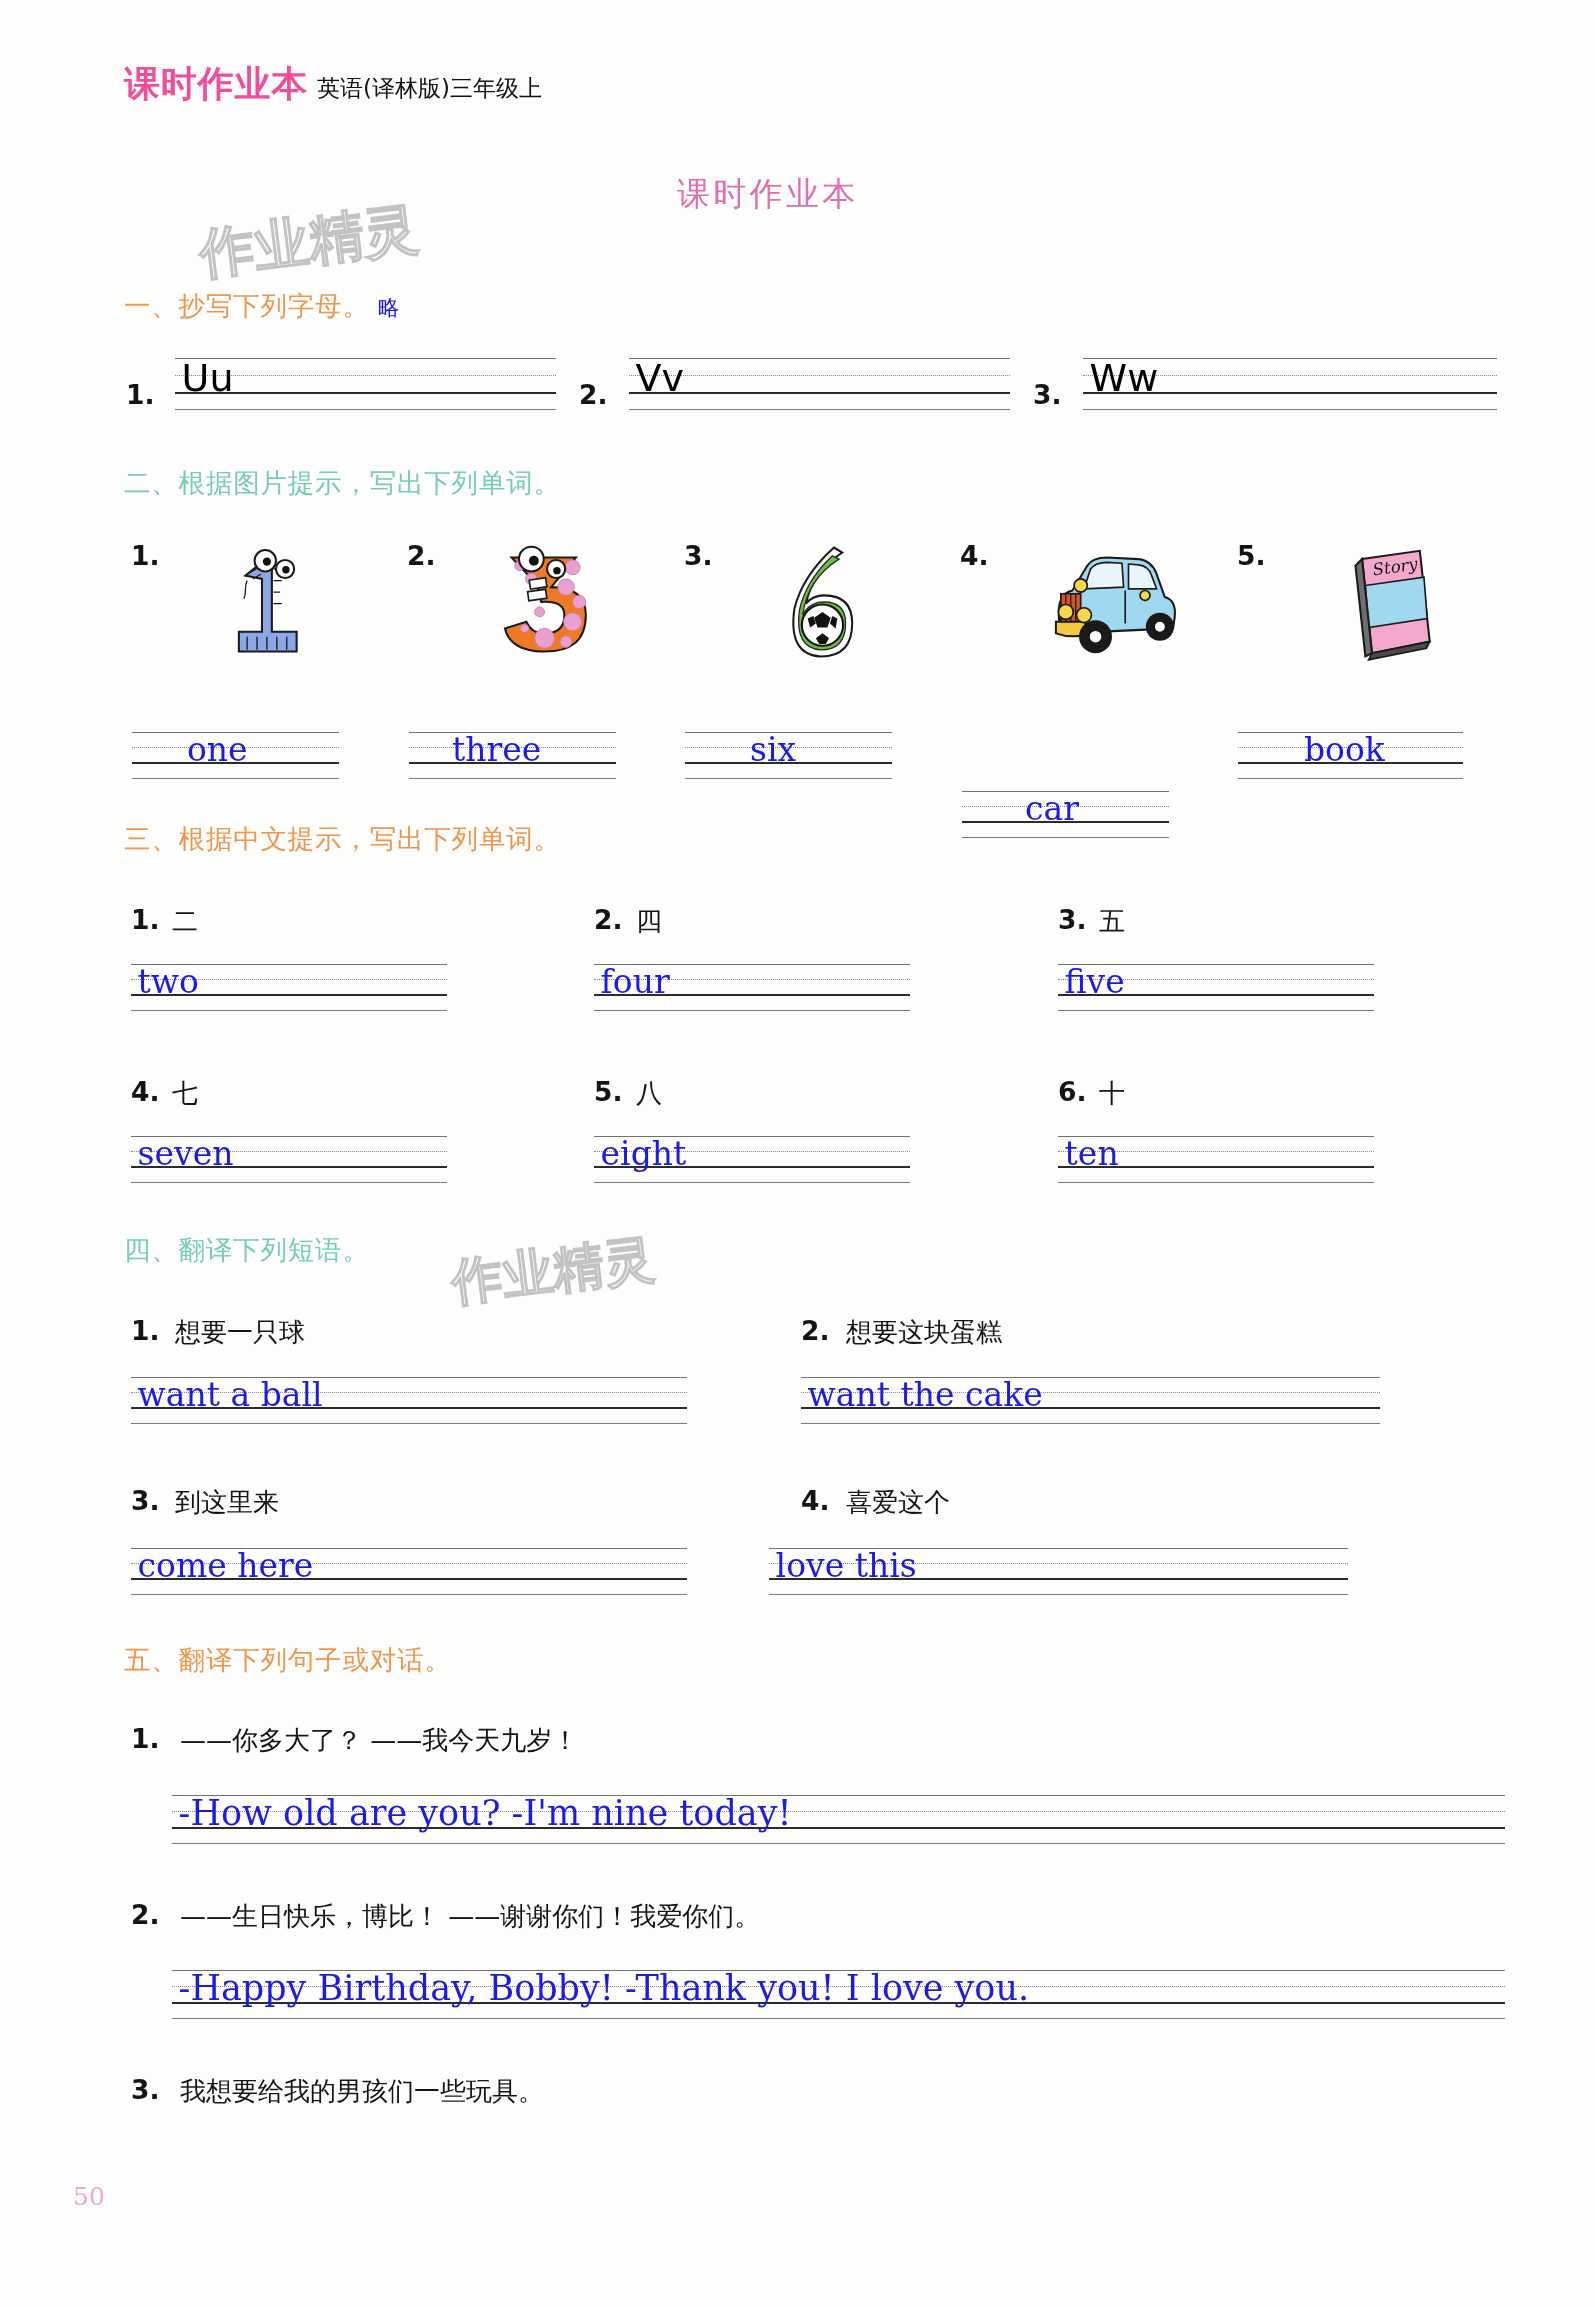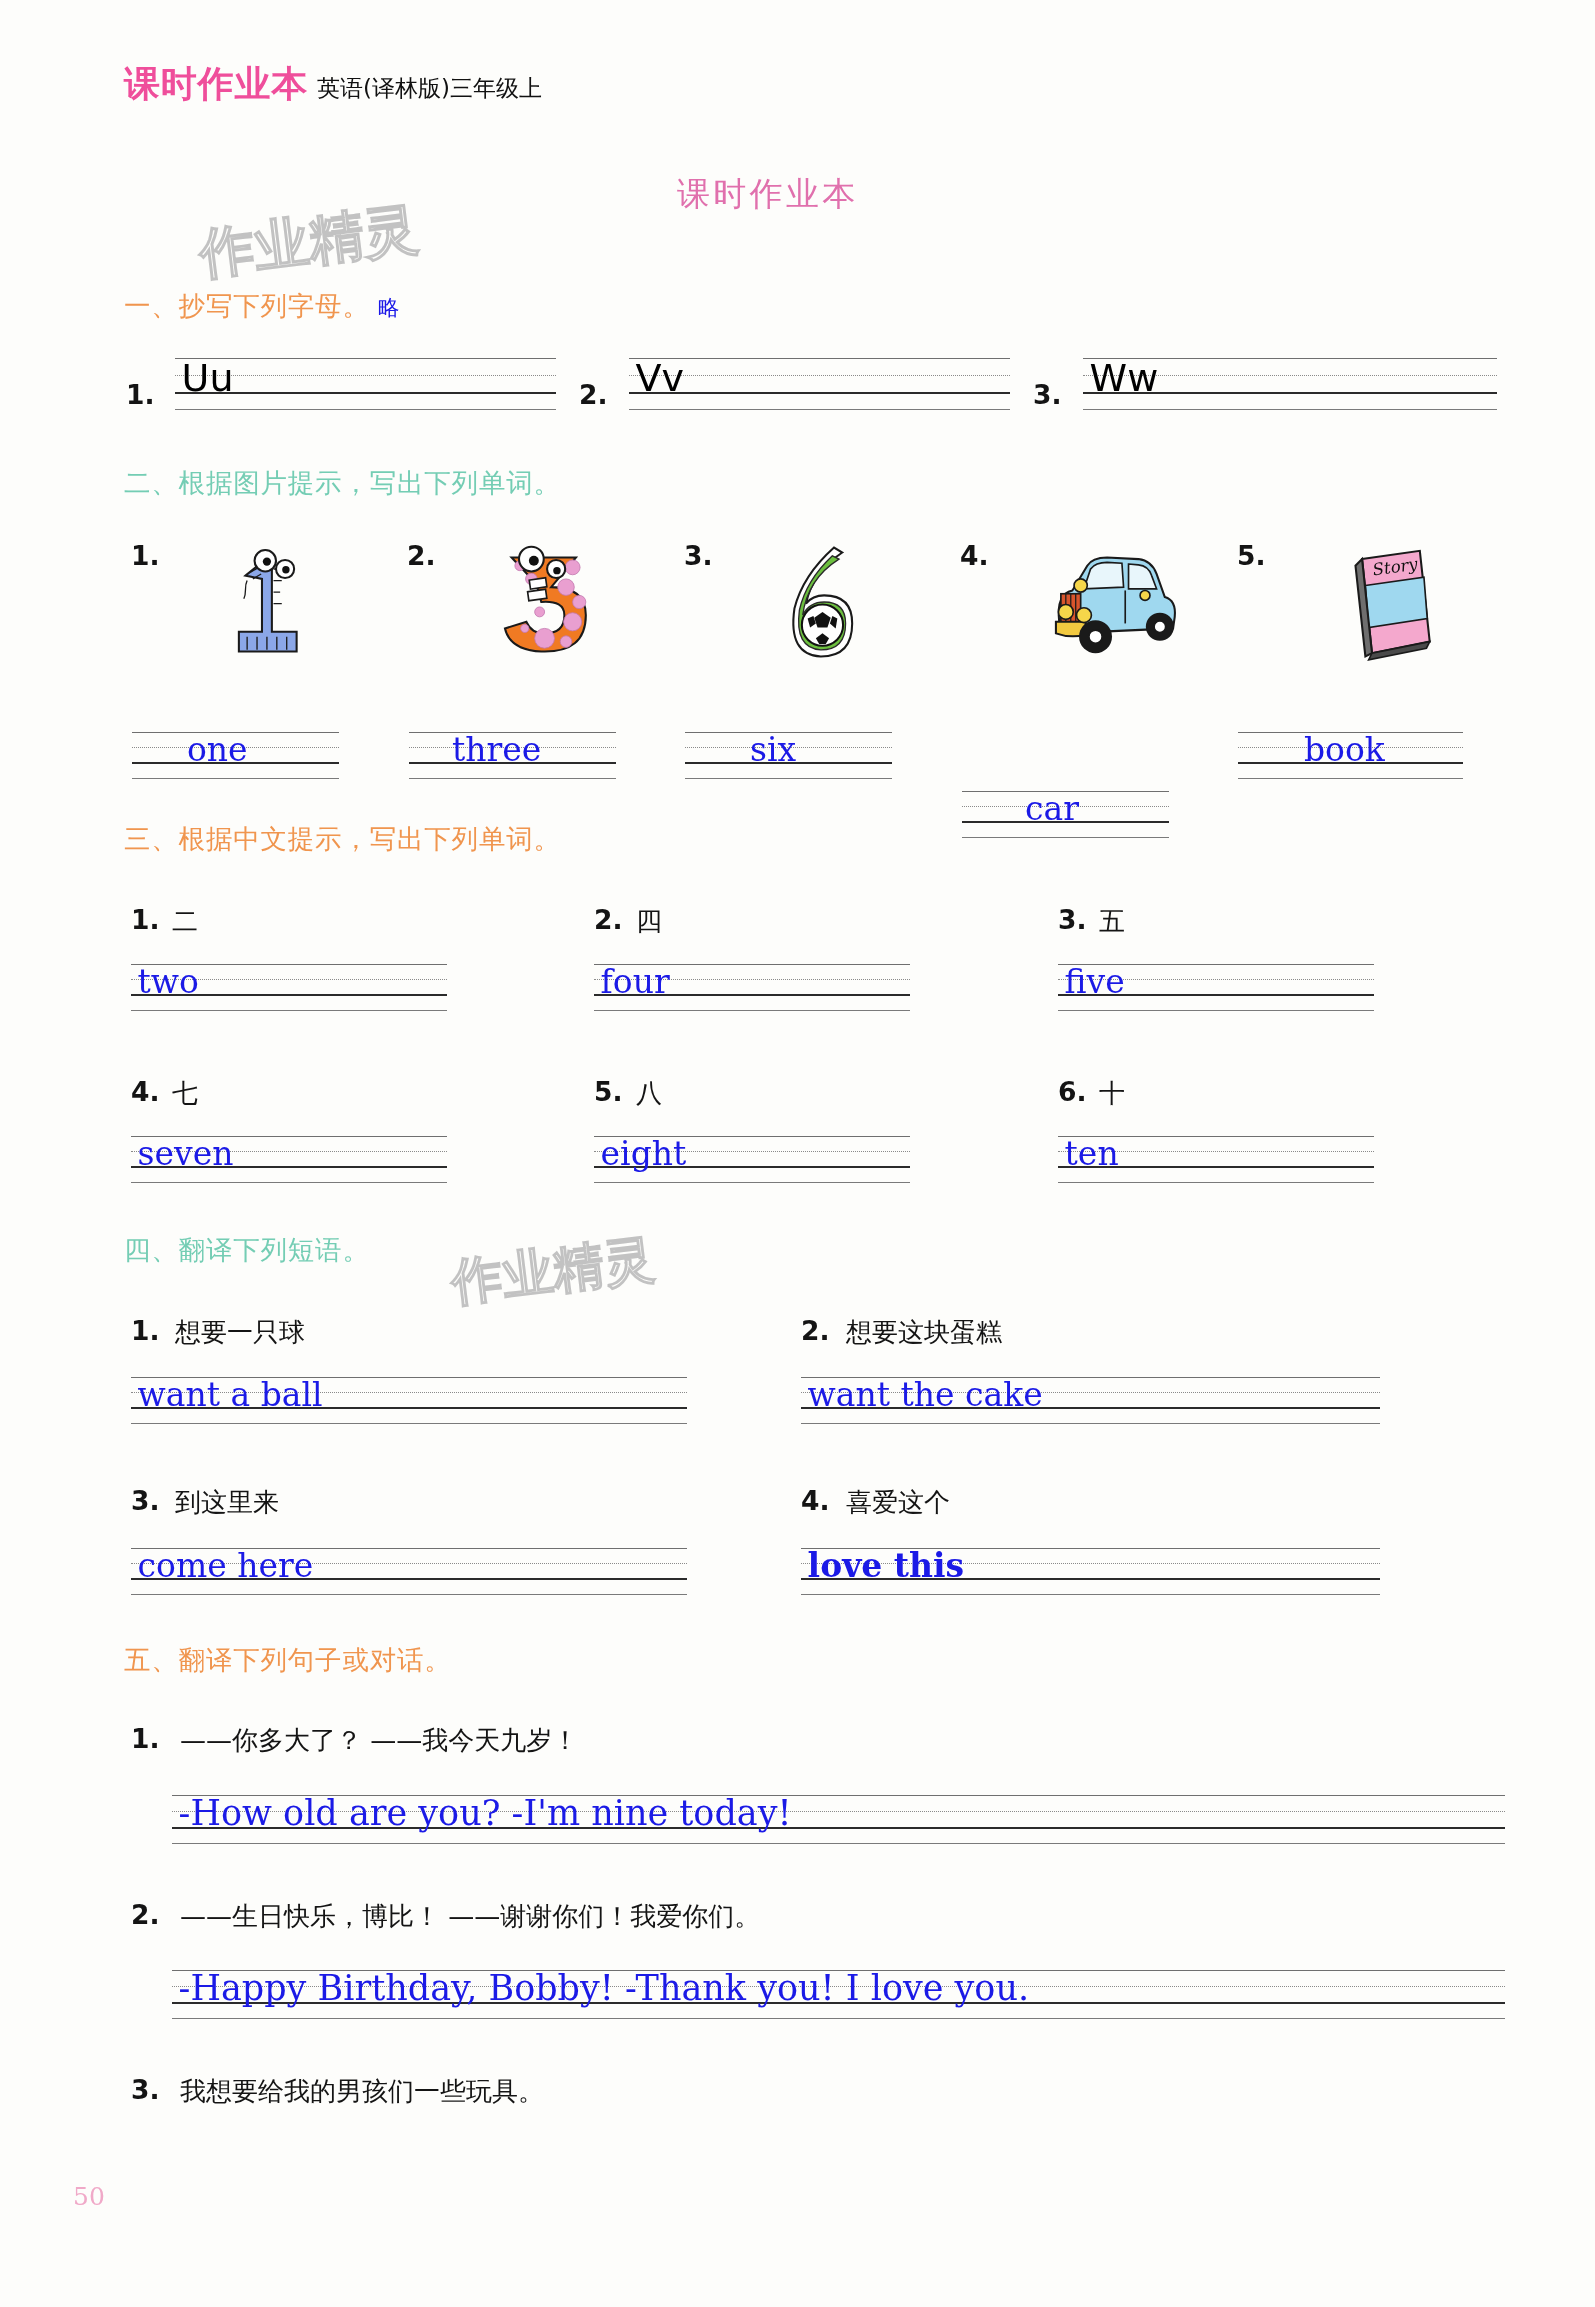--- a/index.html
+++ b/index.html
@@ -333,21 +333,21 @@
   <div class="rule" style="left:131px;top:1548px;width:556px;height:46px;">
     <div class="ln top"></div>
     <div class="ln mid"></div>
     <div class="ln base"></div>
     <div class="ln bot"></div>
     <div class="ink">come here</div>
   </div>
 
   <div class="num" style="left:801px;top:1485px;">4.</div>
   <div class="cn" style="left:846px;top:1485px;">喜爱这个</div>
-  <div class="rule" style="left:801px;top:1548px;width:579px;height:46px;font-weight:bold;">
+  <div class="rule" style="left:769px;top:1548px;width:579px;height:46px;">
     <div class="ln top"></div>
     <div class="ln mid"></div>
     <div class="ln base"></div>
     <div class="ln bot"></div>
     <div class="ink">love this</div>
   </div>
 
   <div class="sec orange" style="left:124px;top:1642px;">五、翻译下列句子或对话。</div>
 
   <div class="num" style="left:131px;top:1723px;">1.</div>

